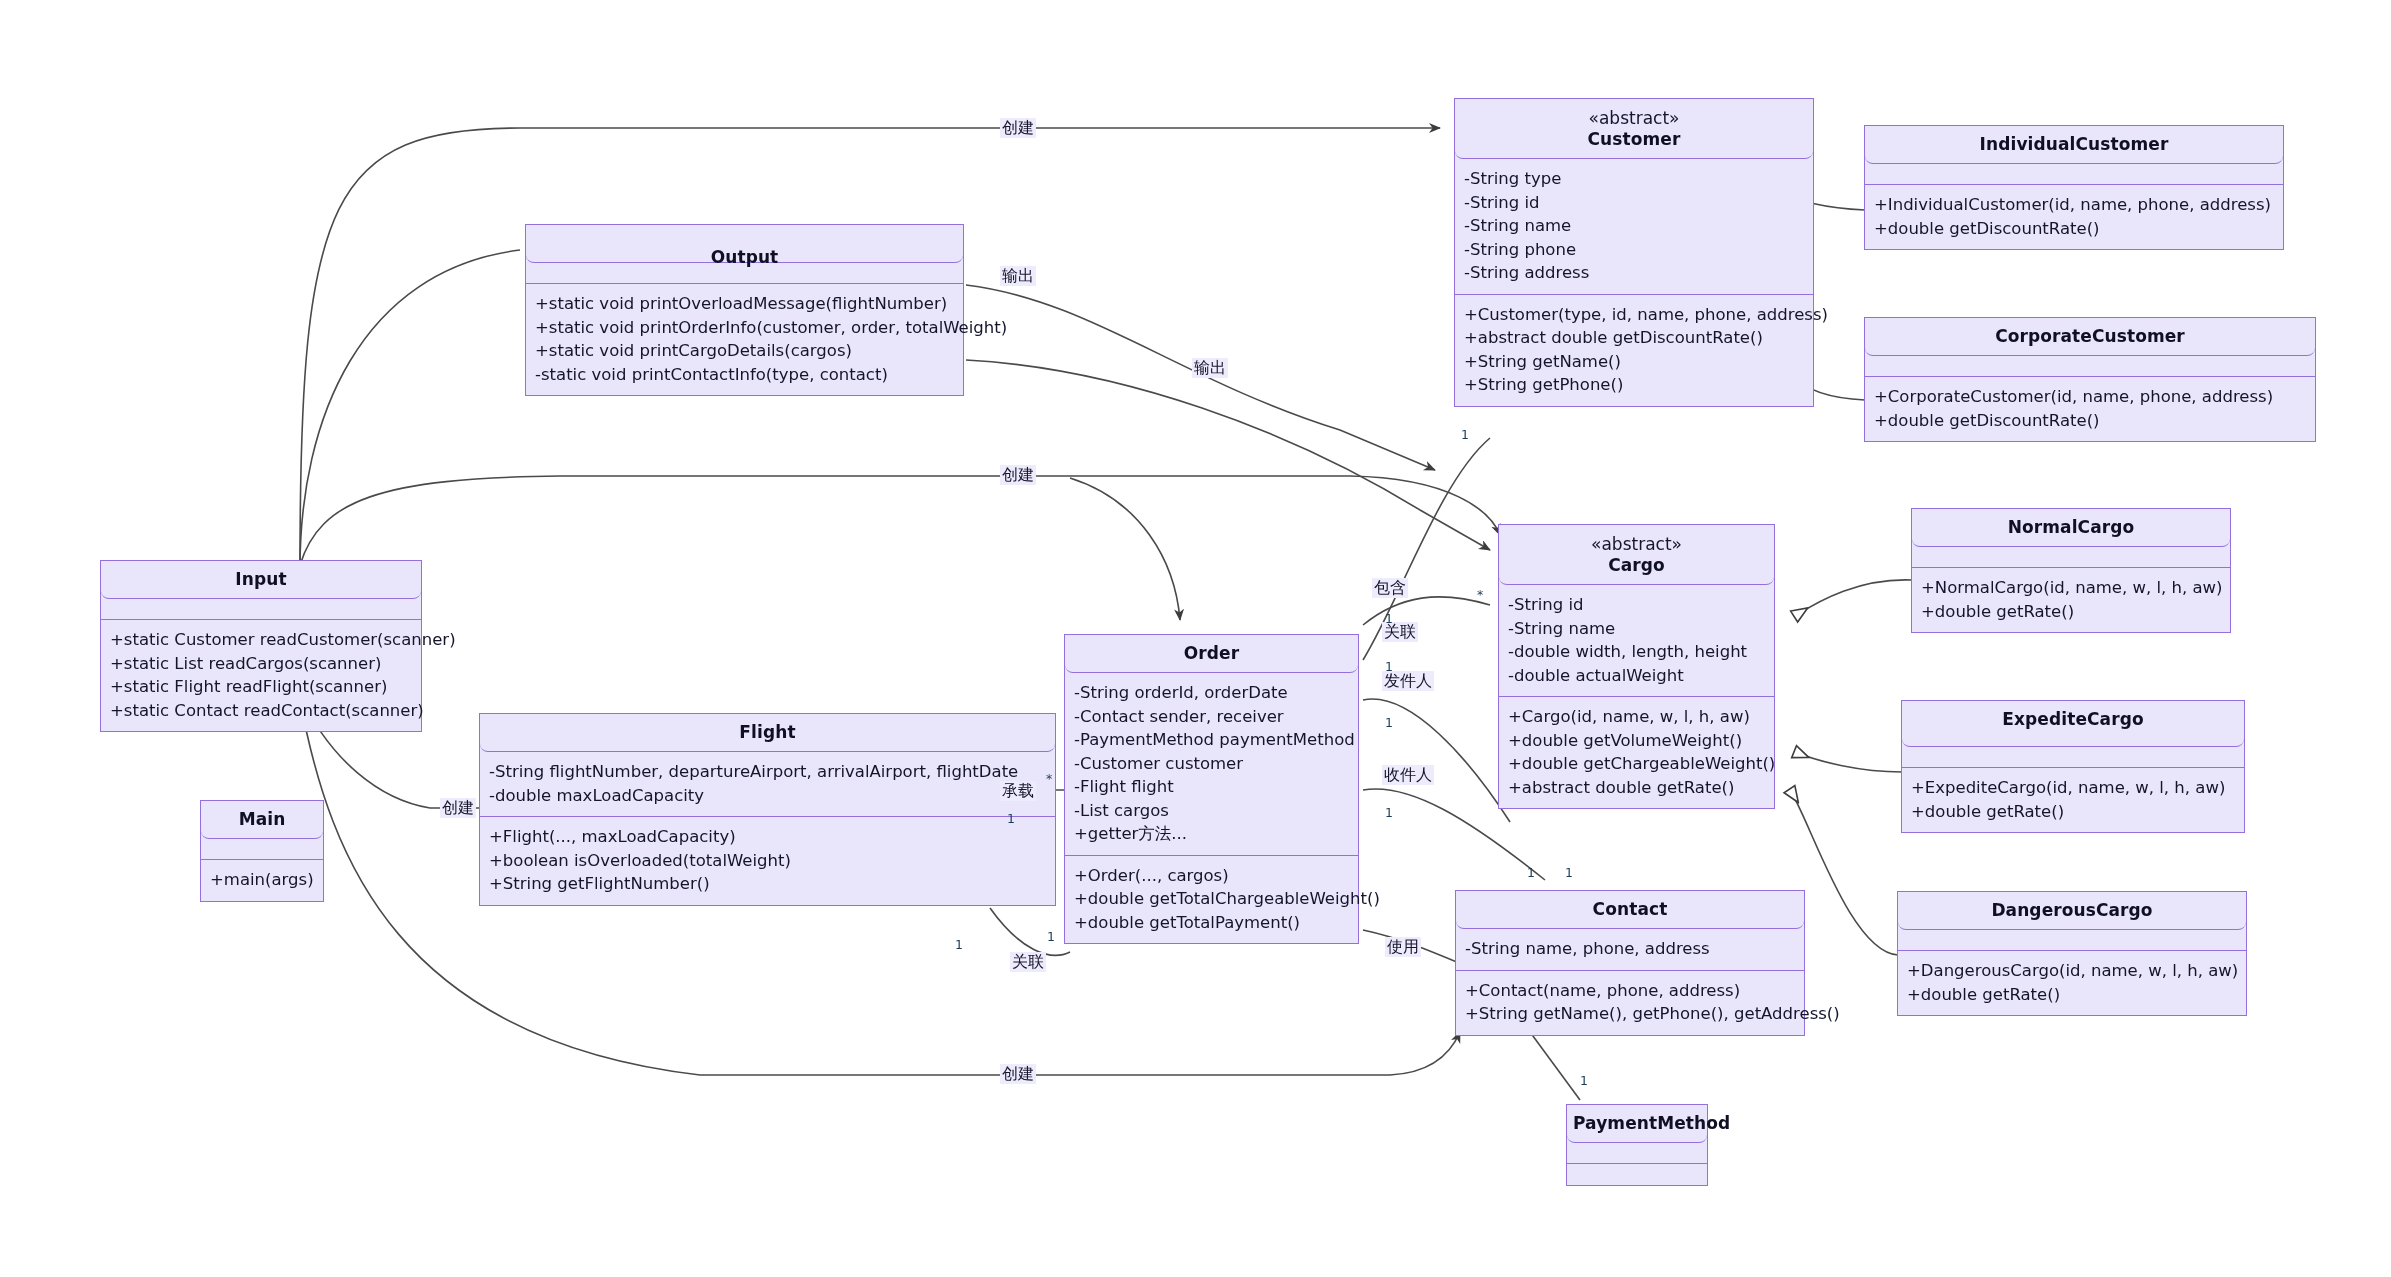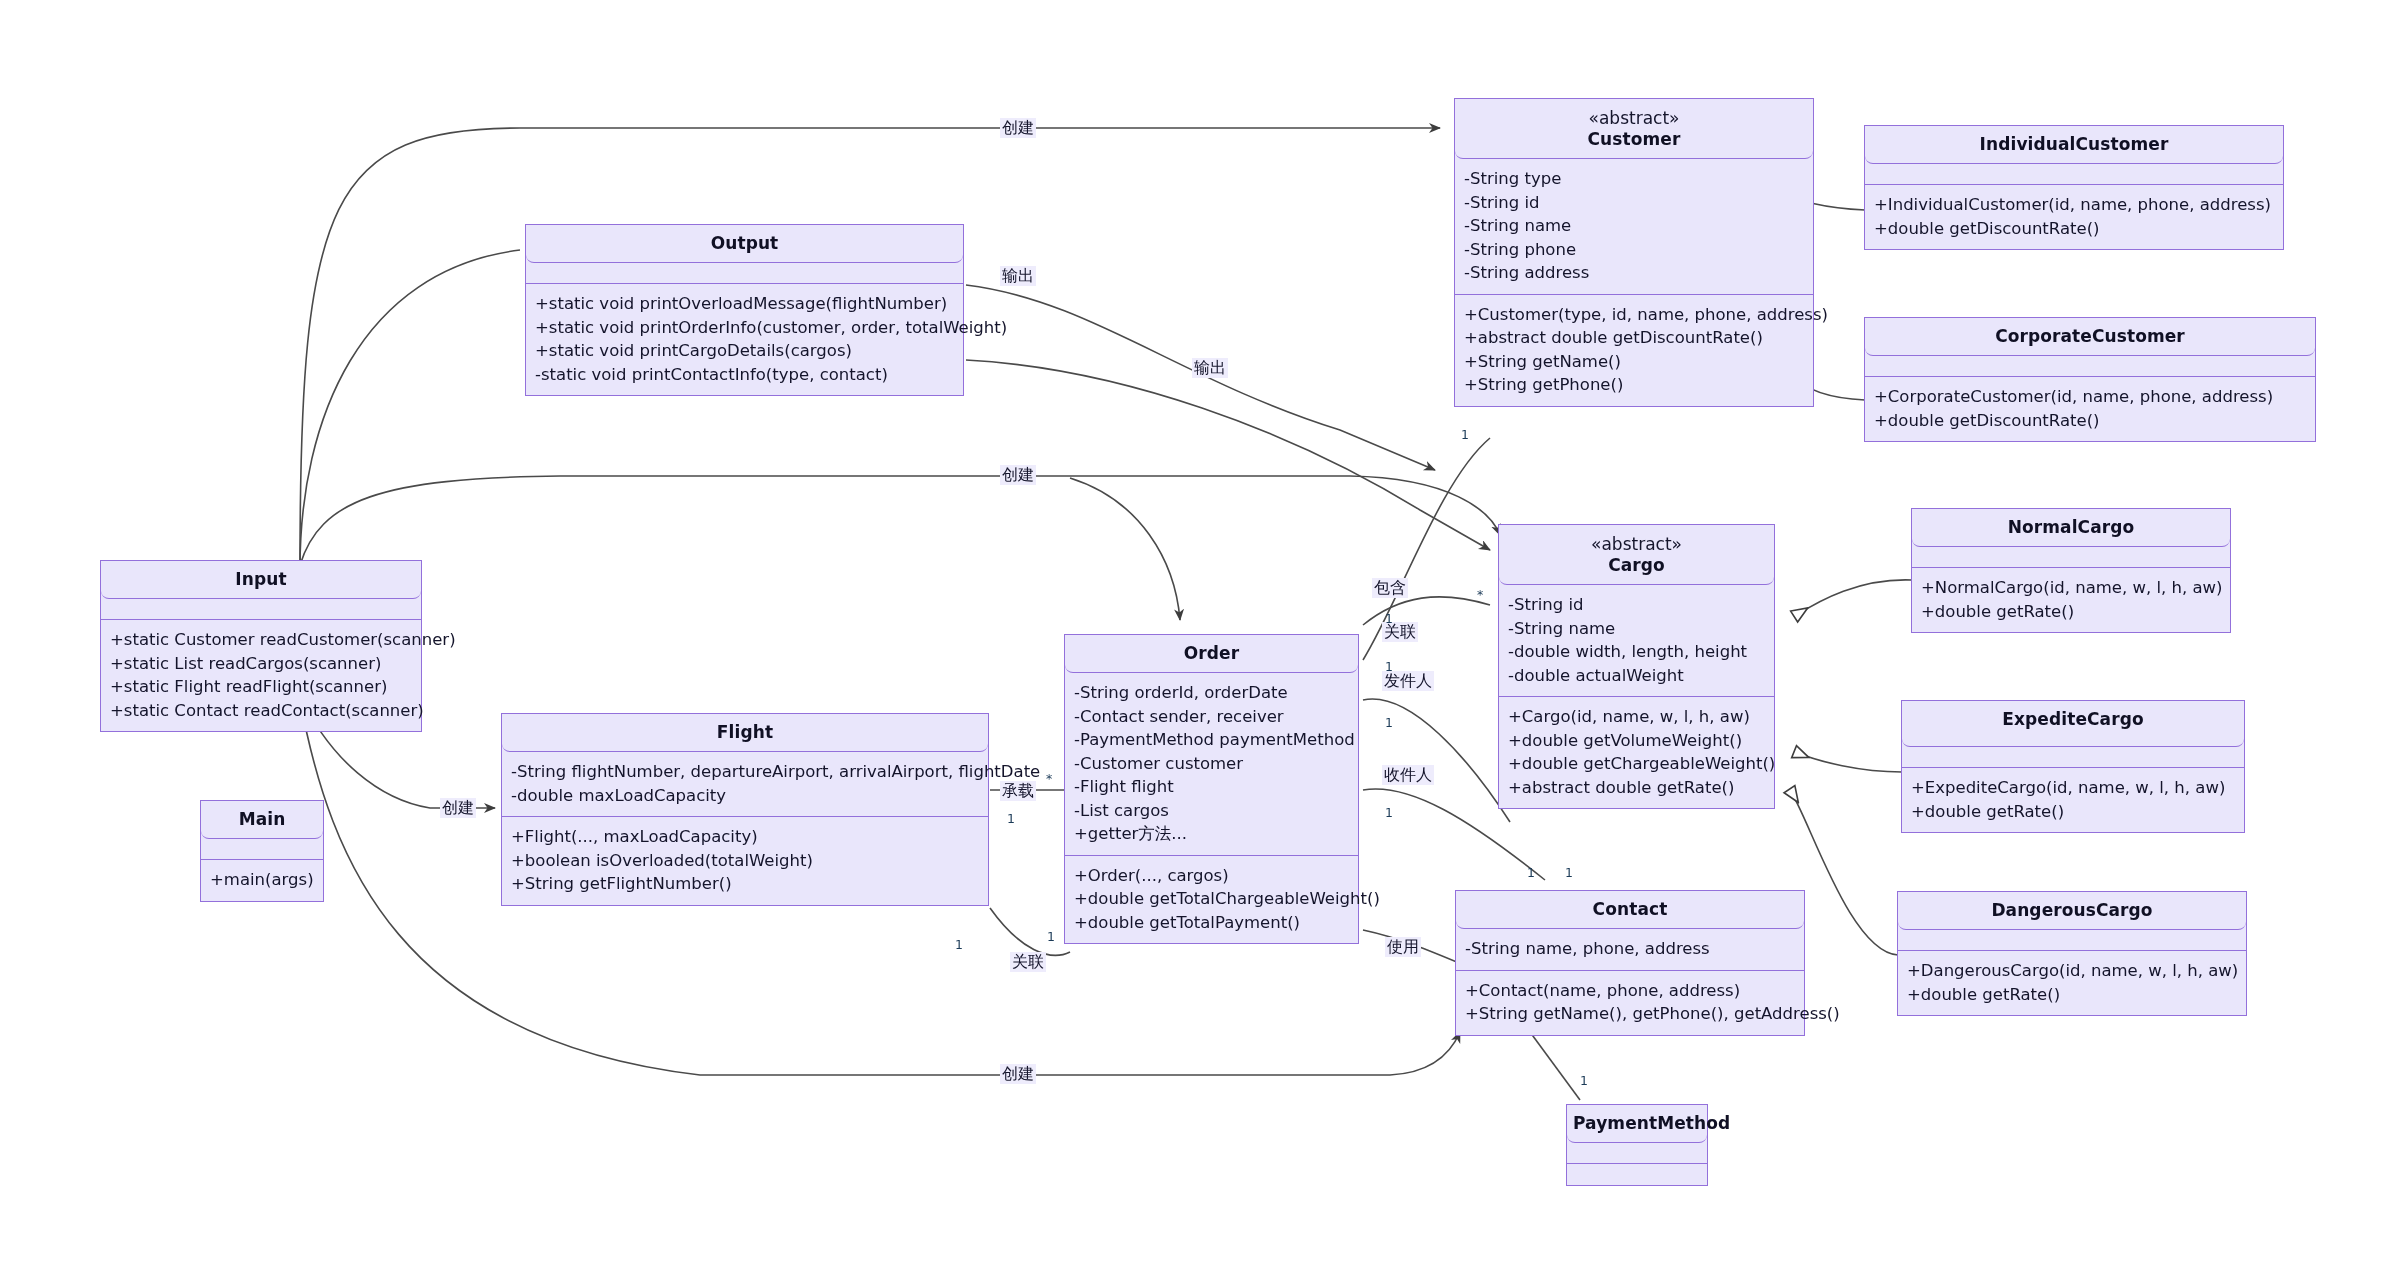--- a/index.html
+++ b/index.html
@@ -235,21 +235,21 @@
       <span class="uml-name">DangerousCargo</span>
     </div>
     <div class="uml-attrs empty"></div>
     <div class="uml-ops">
       <div class="uml-line">+DangerousCargo(id, name, w, l, h, aw)</div>
       <div class="uml-line">+double getRate()</div>
     </div>
   </div>
 
   <div class="uml-class" style="left:525px;top:224px;width:439px;">
-    <div class="uml-header" style="height:38px;padding-top:7px;text-align:center;">
+    <div class="uml-header" style="height:38px;padding-top:21px;text-align:center;">
       <span class="uml-name">Output</span>
     </div>
     <div class="uml-attrs empty"></div>
     <div class="uml-ops">
       <div class="uml-line">+static void printOverloadMessage(flightNumber)</div>
       <div class="uml-line">+static void printOrderInfo(customer, order, totalWeight)</div>
       <div class="uml-line">+static void printCargoDetails(cargos)</div>
       <div class="uml-line">-static void printContactInfo(type, contact)</div>
     </div>
   </div>
@@ -270,21 +270,21 @@
   <div class="uml-class" style="left:200px;top:800px;width:124px;">
     <div class="uml-header" style="height:38px;padding-top:7px;">
       <span class="uml-name">Main</span>
     </div>
     <div class="uml-attrs empty"></div>
     <div class="uml-ops">
       <div class="uml-line">+main(args)</div>
     </div>
   </div>
 
-  <div class="uml-class" style="left:501px;top:713px;width:488px;">
+  <div class="uml-class" style="left:479px;top:713px;width:577px;">
     <div class="uml-header" style="height:38px;padding-top:7px;">
       <span class="uml-name">Flight</span>
     </div>
     <div class="uml-attrs">
       <div class="uml-line">-String flightNumber, departureAirport, arrivalAirport, flightDate</div>
       <div class="uml-line">-double maxLoadCapacity</div>
     </div>
     <div class="uml-ops">
       <div class="uml-line">+Flight(..., maxLoadCapacity)</div>
       <div class="uml-line">+boolean isOverloaded(totalWeight)</div>

